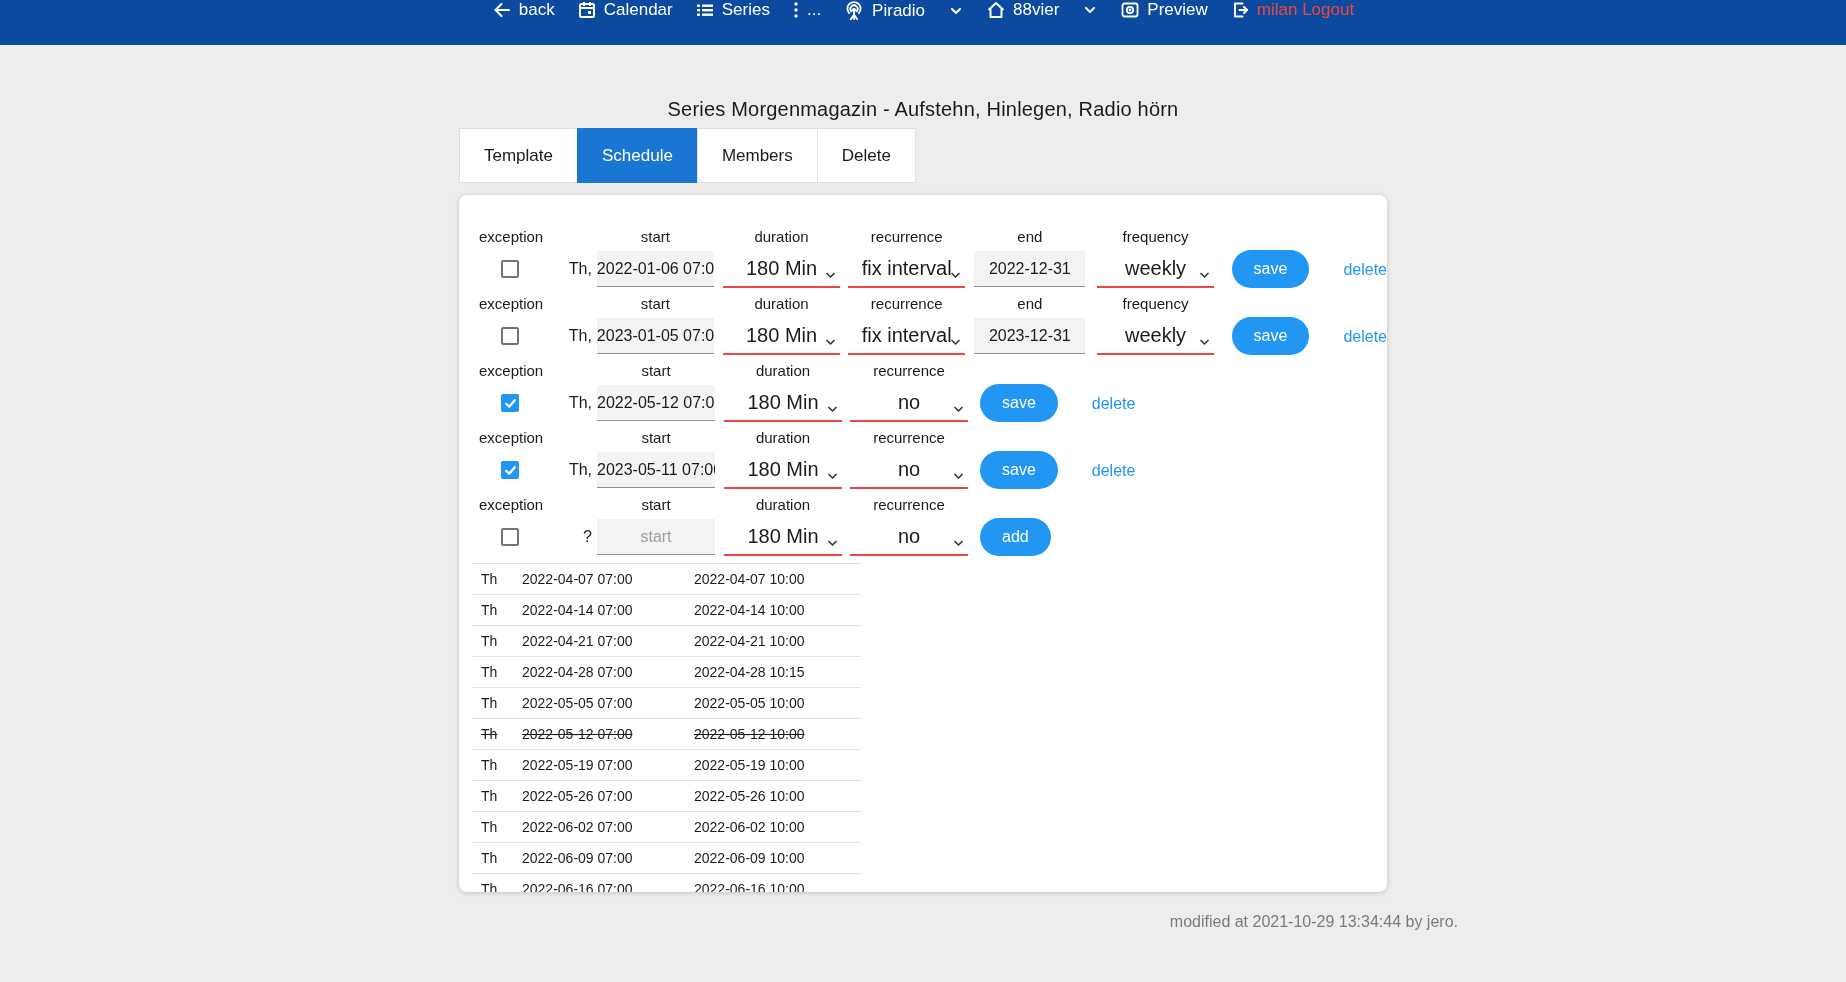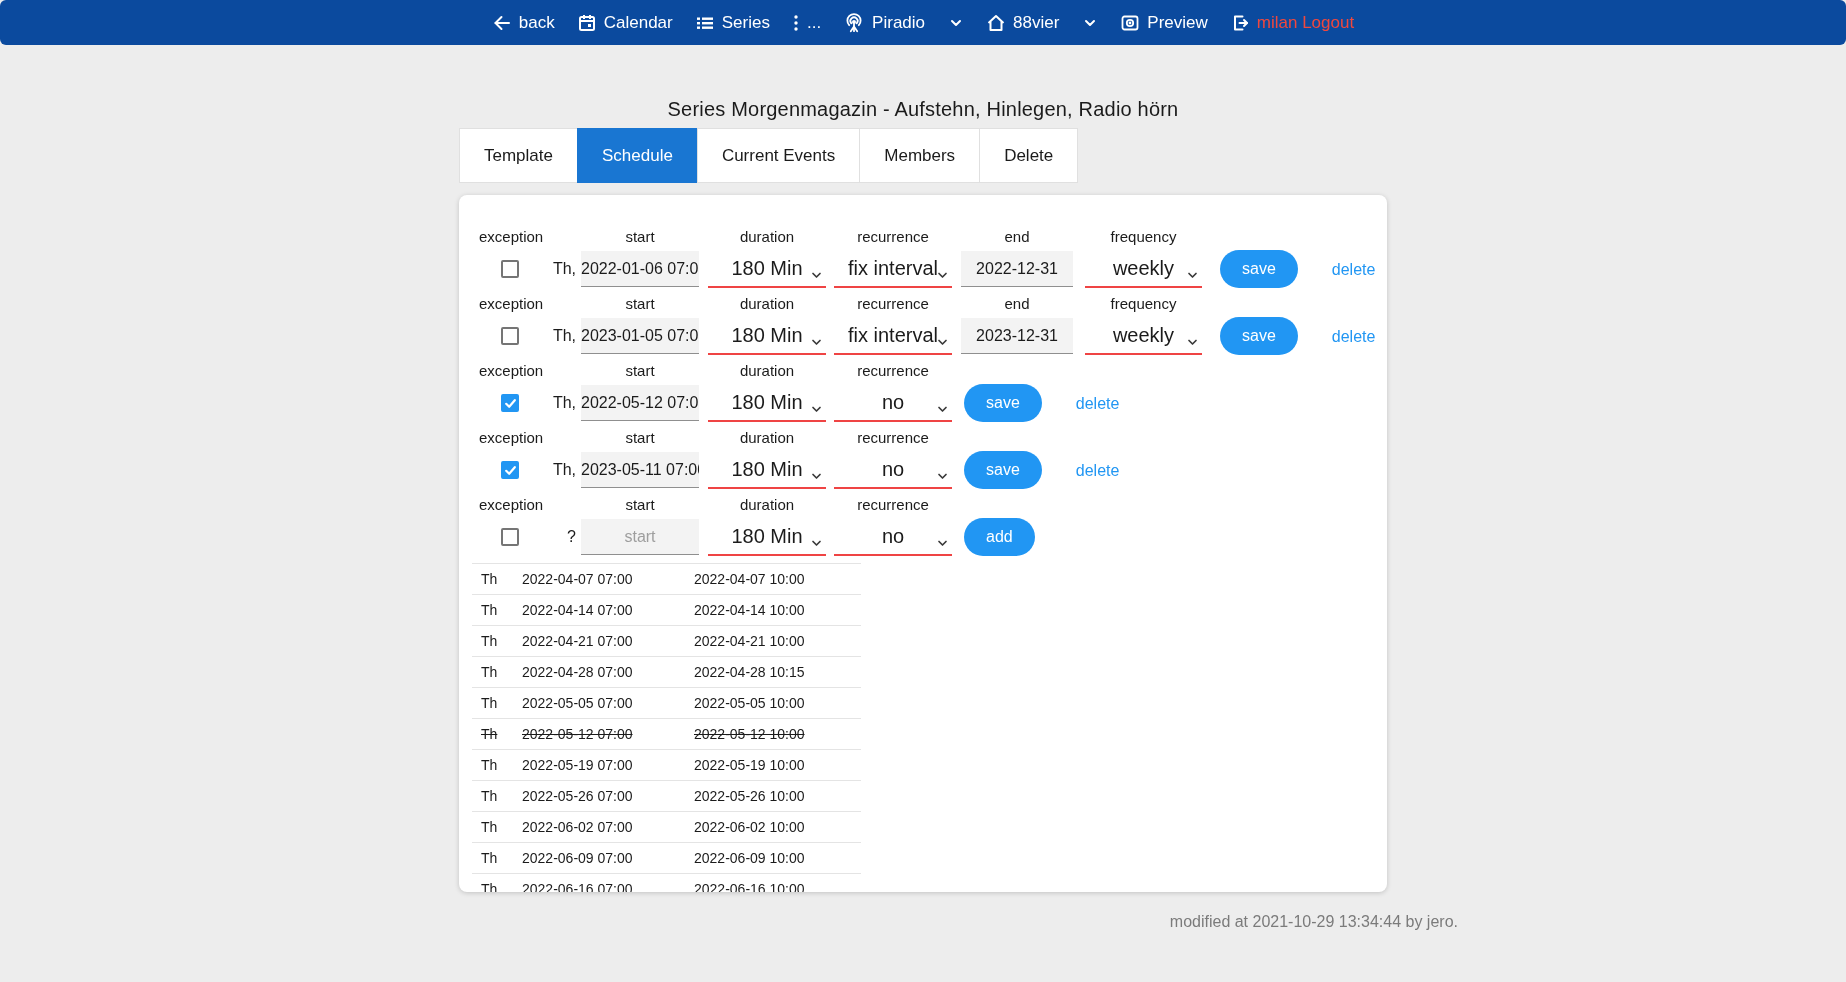--- a/index.html
+++ b/index.html
@@ -9,24 +9,23 @@
     font-family: "Liberation Sans", sans-serif;
     color: #1b1b1b;
     overflow: hidden;
   }
 
   
   .nav {
     height: 45px;
     background: #0b4a9e;
     display: flex;
-    align-items: center;
+    align-items: flex-start;
     justify-content: center;
     color: #fff;
-    border-radius: 6px;
   }
   .nav-item {
     display: flex;
     align-items: center;
     gap: 7px;
     padding: 0 11px;
     font-size: 17px;
     cursor: pointer;
     white-space: nowrap;
   }
@@ -85,21 +84,21 @@
     padding: 33px 0 0 20px;
     overflow: hidden;
   }
 
   
   .form-row { display: flex; align-items: flex-end; margin-bottom: 7px; }
   .col { display: flex; flex-direction: column; }
   .col .label { height: 18px; font-size: 15px; text-align: center; margin-bottom: 4px; }
   .col .field { height: 38px; display: flex; align-items: center; justify-content: center; }
   .col-exception { width: 62px; }
-  .col-day { width: 24px; margin-left: 11px; }
+  .col-day { width: 24px; margin-left: 27px; }
   .col-day .field { font-size: 16px; justify-content: flex-end; }
   .col-start { width: 118px; margin-left: 5px; }
   .col-duration { width: 118px; margin-left: 9px; }
   .col-recurrence { width: 118px; margin-left: 8px; }
   .col-end { width: 112px; margin-left: 9px; }
   .col-frequency { width: 117px; margin-left: 12px; }
 
   .checkbox {
     width: 18px; height: 18px;
     border: 2px solid #757575;
@@ -275,21 +274,20 @@
   </div>
 </div>
 
 <div class="page-title">Series Morgenmagazin - Aufstehn, Hinlegen, Radio hörn</div>
 
 <div class="content">
 
   <div class="tabs">
       <div class="tab">Template</div>
       <div class="tab active">Schedule</div>
-      <div class="tab">Current Events</div>
       <div class="tab">Members</div>
       <div class="tab">Delete</div>
     </div>
 
   <div class="card">
     <div>
         <div class="form-row">
     <div class="col col-exception">
       <div class="label">exception</div>
       <div class="field">

